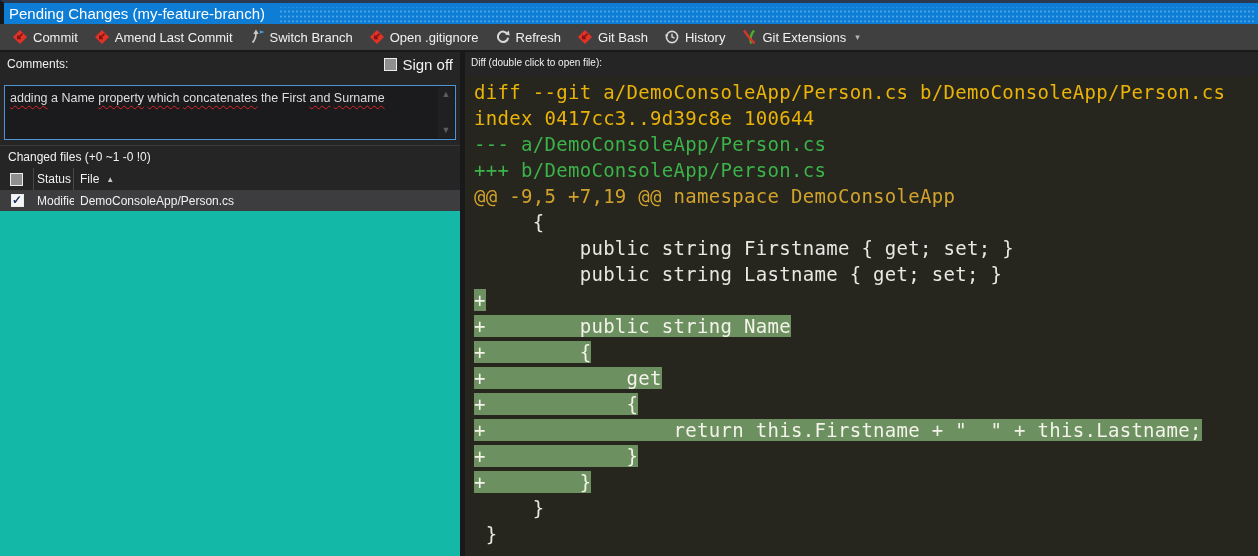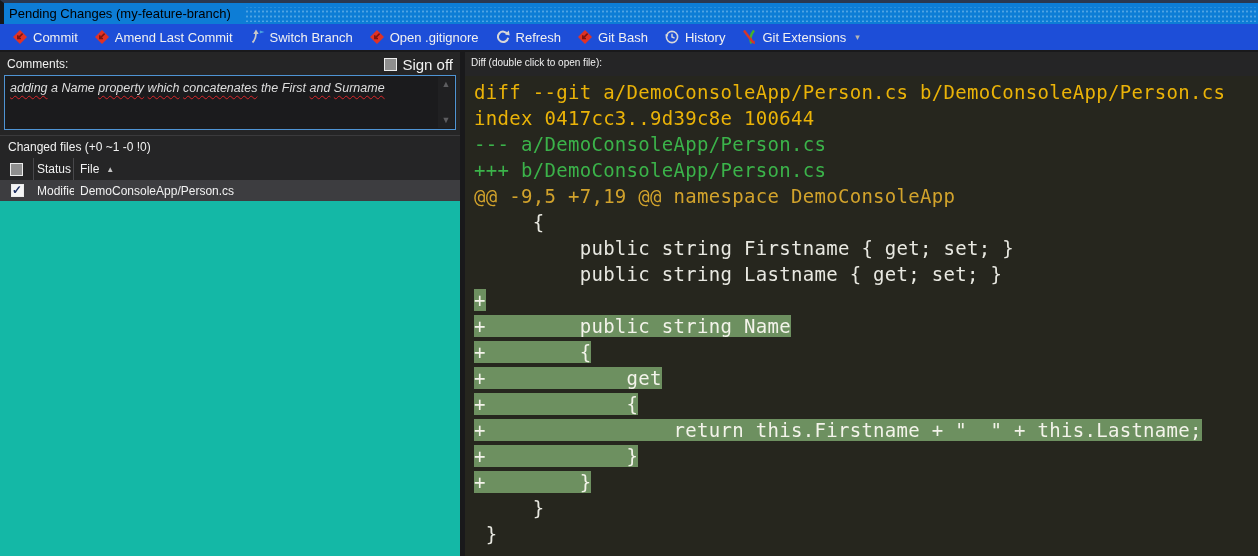--- a/index.html
+++ b/index.html
@@ -3,49 +3,49 @@
 <meta charset="utf-8">
 <style>
   * { box-sizing: border-box; margin: 0; padding: 0; }
   html,body { width:1258px; height:556px; background:#1d1d1d; overflow:hidden;
               font-family:"Liberation Sans", sans-serif; }
   .window { width:1258px; height:556px; display:flex; flex-direction:column; }
 
   
   .titlebar { height:24px; background:#0d7dd6; border-top:3px solid #2a3850;
               border-left:4px solid #15181c; display:flex; align-items:center; }
-  .titlebar-text { color:#000000; font-size:13px; padding:0 6px 1px 5px; white-space:nowrap; }
+  .titlebar-text { color:#ffffff; font-size:15px; padding:0 6px 1px 5px; white-space:nowrap; }
   .titlebar-grip { flex:1; height:15px; margin:1px 2px 0 8px;
               background-image:radial-gradient(circle,#4fa3e3 1px, rgba(0,0,0,0) 1.2px);
               background-size:4px 5px; background-position:0 2px; }
 
   
-  .toolbar { height:28px; background:#1d4ed8; display:flex; align-items:center;
+  .toolbar { height:28px; background:#404040; display:flex; align-items:center;
              padding-left:4px; border-bottom:2px solid #19191b; }
   .tb-item { display:flex; align-items:center; gap:5px; padding:0 8px; height:100%;
              color:#f1f1f1; font-size:13px; background:none; border:none; cursor:default;
              font-family:"Liberation Sans", sans-serif; white-space:nowrap; }
   .tb-icon { width:16px; height:16px; display:inline-flex; align-items:center; justify-content:center; }
   .tb-icon svg { display:block; }
   .tb-caret { color:#b5b5b5; font-size:9px; margin-left:4px; }
 
   
   .main { flex:1; display:flex; min-height:0; }
   .left-panel { width:460px; background:#252526; display:flex; flex-direction:column; min-height:0;justify-content:space-between; }
   .splitter { width:5px; background:#19191b; }
   .right-panel { flex:1; min-width:0; background:#252526; display:flex; flex-direction:column; }
 
   
   .comments-header { height:20px; margin-top:2px; display:flex; align-items:center; padding:0 7px; }
   .comments-label { color:#f1f1f1; font-size:12px; }
   .signoff { margin-left:auto; display:flex; align-items:center; gap:5px; color:#f1f1f1; font-size:15px; }
 
-  .comments-box { margin:1px 4px 0 4px; height:55px; border:1px solid #4f94d4; background:#1b1b1d;
+  .comments-box { margin:11px 4px 0 4px; height:55px; border:1px solid #4f94d4; background:#1b1b1d;
                   position:relative; padding:4px 22px 3px 5px; font-size:12.5px; color:#dedede;
-                  line-height:16px; overflow:hidden;font-style:italic; }
+                  line-height:16px; overflow:hidden; }
   .word { white-space:pre-wrap; }
   .word.misspelled { text-decoration-line:underline; text-decoration-style:wavy;
                      text-decoration-color:#d8252a; text-decoration-thickness:1px;
                      text-underline-offset:3px; }
   .ta-scroll { position:absolute; top:1px; right:1px; bottom:1px; width:16px; background:#202022;
                display:flex; flex-direction:column; justify-content:space-between; align-items:center; }
   .ta-arrow { color:#5d5d60; font-size:9px; padding:3px 0; line-height:1; }
 
   
   .files-section { margin-top:5px; border-top:1px solid #3a3a3c; flex:1; min-height:0;

